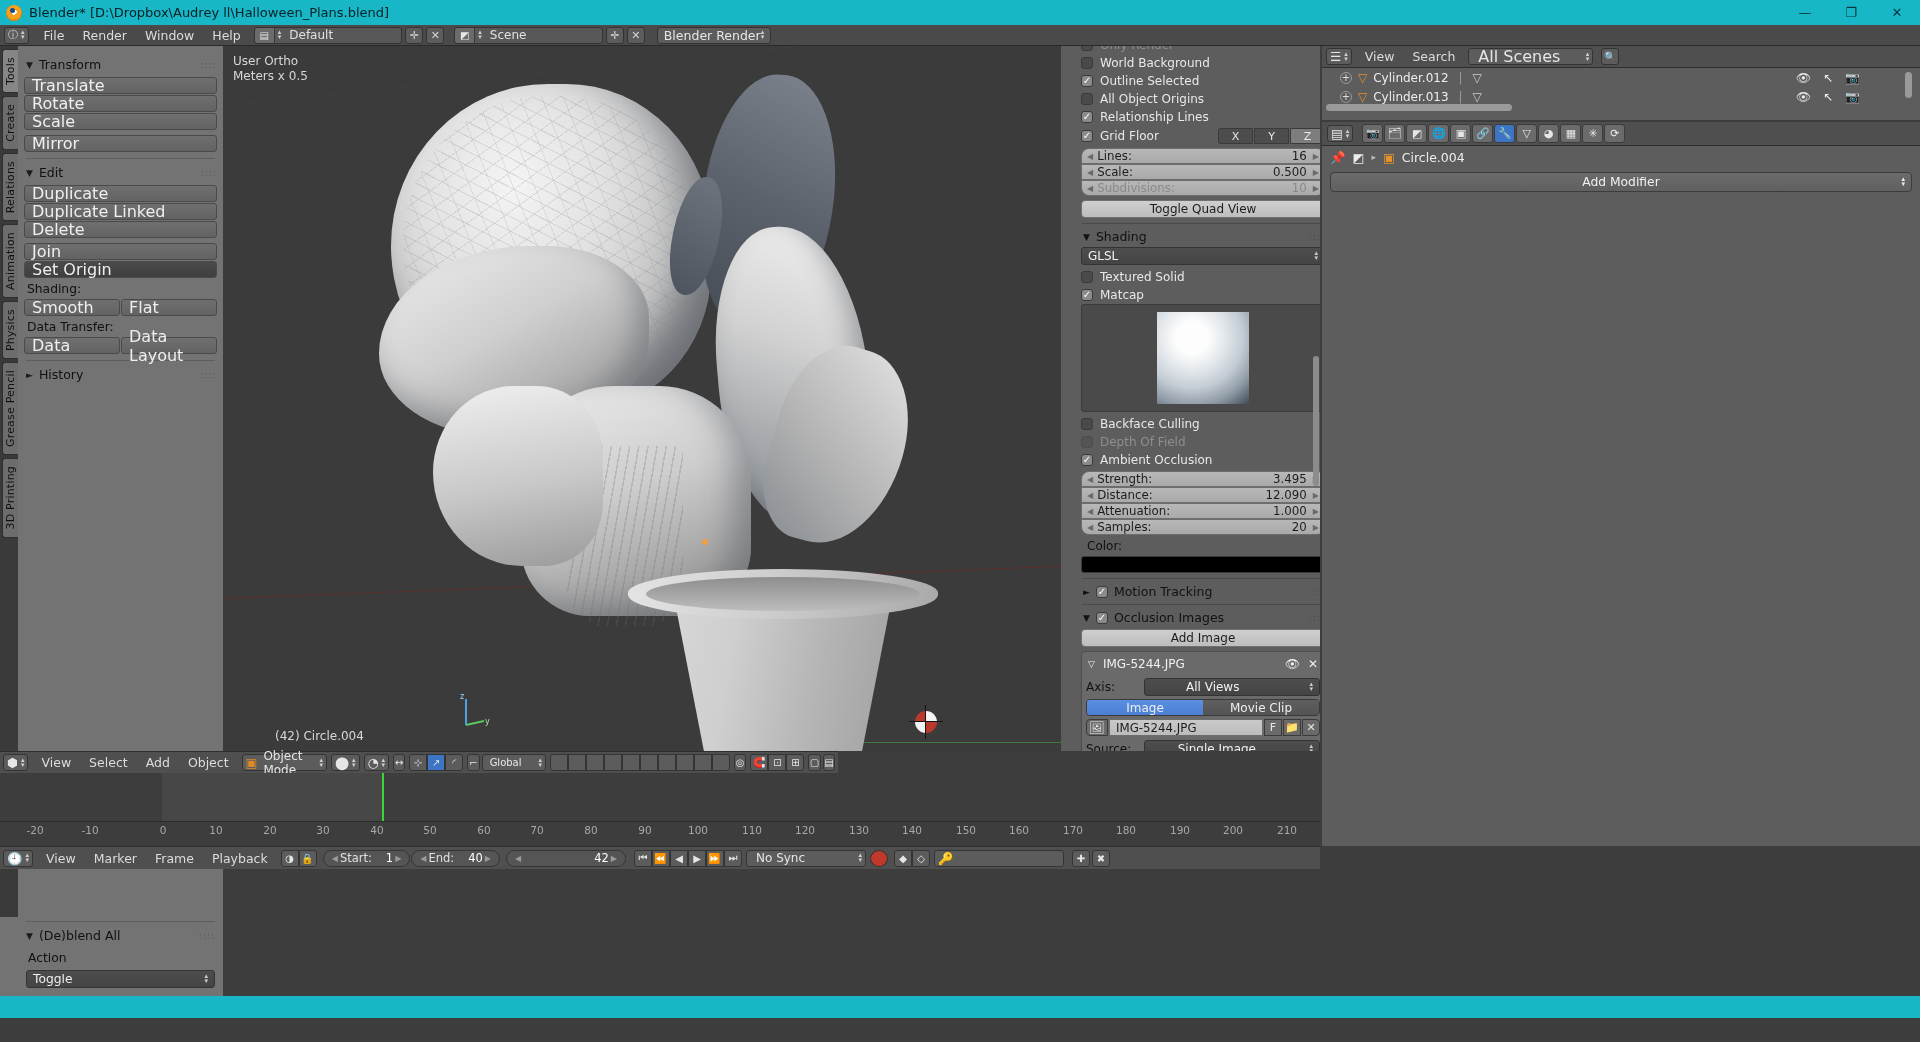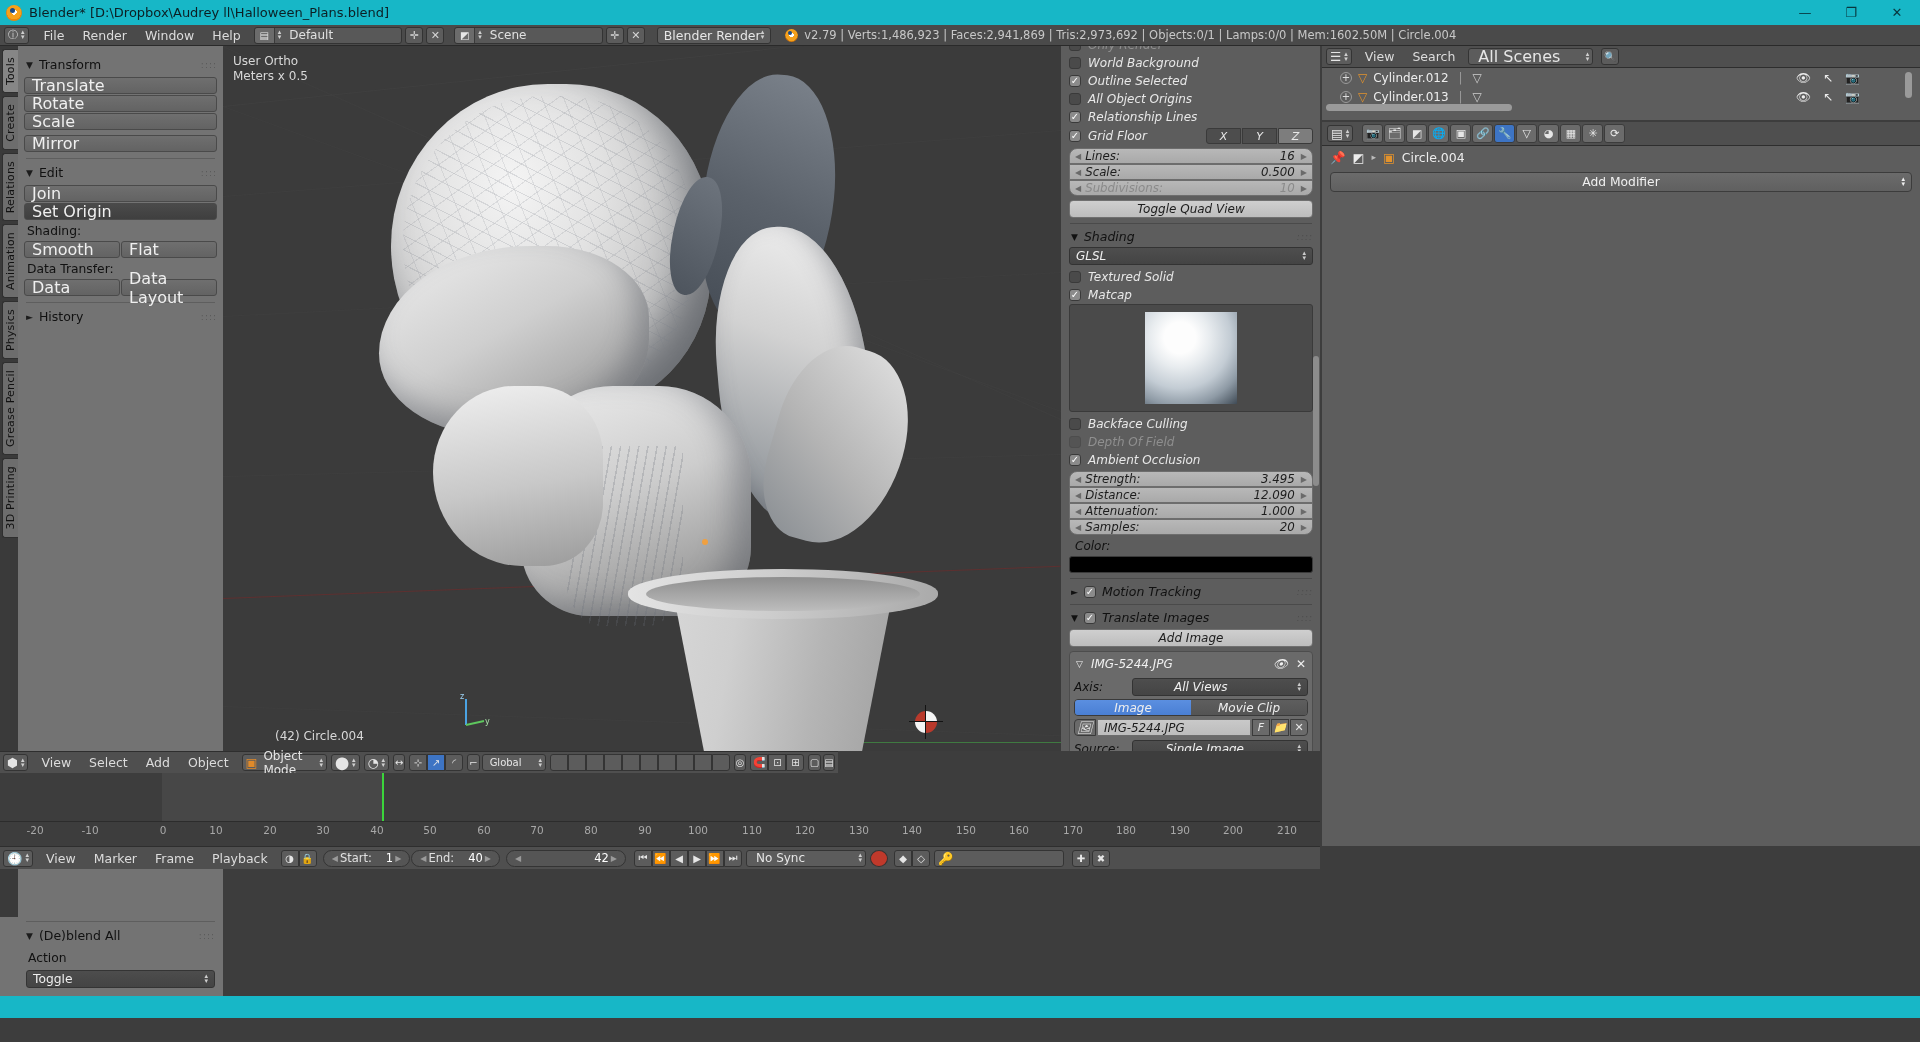--- a/index.html
+++ b/index.html
@@ -130,21 +130,21 @@
                border-top:1px solid #2e2e2e; }
   .numfield { display:flex; align-items:center; height:17px; background:#555;
               border:1px solid #343434; border-radius:9px; padding:0 6px; font-size:11.5px; }
   .numfield .lbl { color:#e0e0e0; }
   .numfield .v { margin-left:14px; color:#fff; }
   .numfield .ar { color:#9a9a9a; font-size:8px; padding:0 2px; }
 
   
   .props { position:absolute; left:1061px; top:0; width:259px; height:705px;
            background:#5d5d5d; overflow:hidden; }
-  .props-inner { position:absolute; left:4px; top:-10px; width:252px; padding:0 4px;font-style:italic; }
+  .props-inner { position:absolute; left:16px; top:-10px; width:252px; padding:0 4px; }
   .prow { display:flex; align-items:center; height:18px; font-size:12px; color:#e8e8e8; }
   .chk { width:12px; height:12px; border-radius:3px; background:#4a4a4a;
          border:1px solid #3a3a3a; margin-right:7px; display:flex; align-items:center;
          justify-content:center; flex:0 0 auto; }
   .chk.on { background:#8b8b8b; }
   .chk.on::after { content:"✓"; font-size:10px; color:#fff; line-height:10px; }
   .chk.dis { opacity:.45; }
   .prow.dis { color:#8f8f8f; }
   .psect { display:flex; align-items:center; font-size:12.5px; color:#111; margin:4px 0 3px 2px; }
   .psect .tri { font-size:9px; margin-right:6px; }
@@ -251,24 +251,20 @@
       <div class="val">Scene</div>
     </div>
     <div class="sqbtn">✛</div>
     <div class="sqbtn">✕</div>
 
     <div class="engine">
       <span>Blender Render</span>
       <span class="updown" style="margin-left:auto">▴<br>▾</span>
     </div>
 
-    <div class="stats">
-      <div class="blogo"></div>
-      <span>v2.79 | Verts:1,486,923 | Faces:2,941,869 | Tris:2,973,692 | Objects:0/1 | Lamps:0/0 | Mem:1602.50M | Circle.004</span>
-    </div>
   </div>
 
   <div class="main">
 
     <div class="tabstrip">
       <div class="vtab active">
           <span>Tools</span>
         </div>
       <div class="vtab">
           <span>Create</span>
@@ -301,20 +297,25 @@
         <div class="tbtn">Rotate</div>
         <div class="tbtn">Scale</div>
       </div>
       <div class="tbtn">Mirror</div>
 
       <div class="hr"></div>
       <div class="sect-head">
         <span class="tri">▼</span>
         <span>Edit</span>
         <span class="grip">::::</span>
+      </div>
+      <div class="tgroup">
+        <div class="tbtn">Duplicate</div>
+        <div class="tbtn">Duplicate Linked</div>
+        <div class="tbtn">Delete</div>
       </div>
       <div class="tbtn">Join</div>
       <div class="tbtn on">Set Origin</div>
       <div class="sublabel">Shading:</div>
       <div class="rowsplit">
         <div class="tbtn">Smooth</div>
         <div class="tbtn">Flat</div>
       </div>
       <div class="sublabel">Data Transfer:</div>
       <div class="rowsplit">
@@ -681,21 +682,21 @@
         <div class="psect">
           <span class="tri">►</span>
           <span class="chk on" style="margin-right:6px"></span>
           <span>Motion Tracking</span>
           <span class="grip">::::</span>
         </div>
         <div class="divline"></div>
         <div class="psect">
           <span class="tri">▼</span>
           <span class="chk on" style="margin-right:6px"></span>
-          <span>Translate Images</span>
+          <span>Occlusion Images</span>
           <span class="grip">::::</span>
         </div>
         <div class="wbtn">Add Image</div>
         <div class="imgbox">
           <div style="display:flex;align-items:center;font-size:12px;color:#f0f0f0;padding:1px 2px 4px 2px">
             <span style="margin-right:8px;font-size:9px">▽</span>
             <span>IMG-5244.JPG</span>
             <span style="margin-left:auto;display:flex;gap:8px">
               <span>👁</span>
               <span>✕</span>

